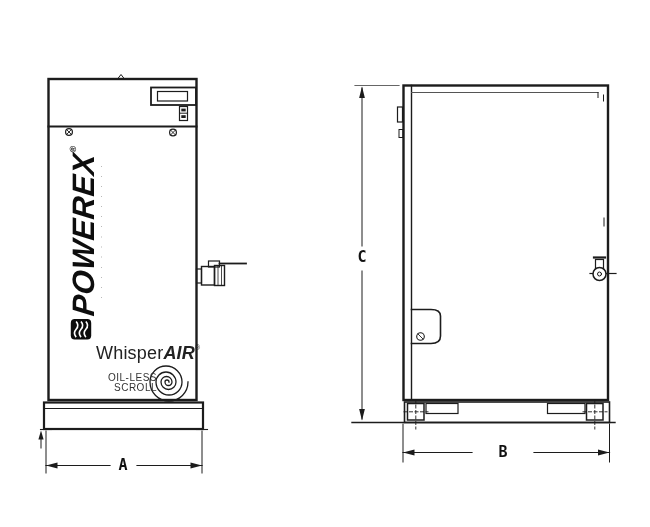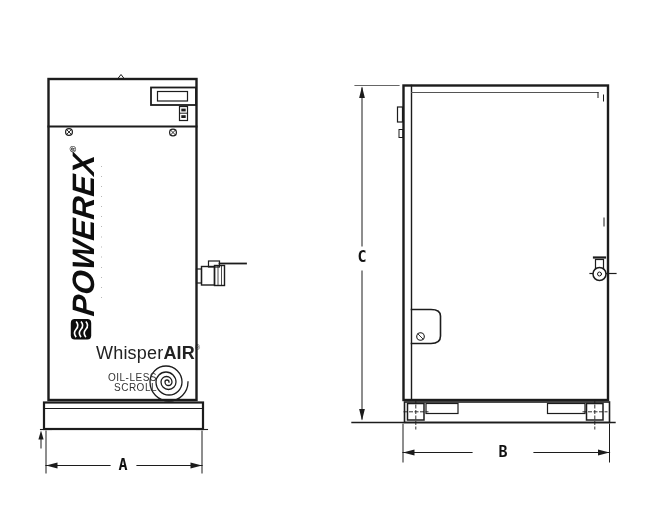--- a/index.html
+++ b/index.html
@@ -24,21 +24,21 @@
   .powerex-reg{font-size:9px;font-style:normal;vertical-align:18px;letter-spacing:0;}
   .powerex-col{display:flex;flex-direction:column;align-items:center;}
   .powerex-dots{
     font-size:6px;line-height:6px;letter-spacing:3.2px;color:#111;margin-top:-1px;
     white-space:nowrap;overflow:hidden;max-width:150px;
   }
   .whisperair{
     position:absolute;left:96px;top:343px;font-size:18px;color:#222;
     letter-spacing:0.2px;white-space:nowrap;
   }
-  .whisperair .air{font-weight:700;}
+  .whisperair .air{font-weight:700;font-style:italic;}
   .whisperair sup{font-size:7px;vertical-align:9px;}
   .oilless{
     position:absolute;left:99px;top:373px;width:58px;text-align:right;
     font-size:10px;line-height:9.5px;letter-spacing:0.5px;color:#333;
   }
 </style>
 </head>
 <body>
 
 <div class="canvas">

